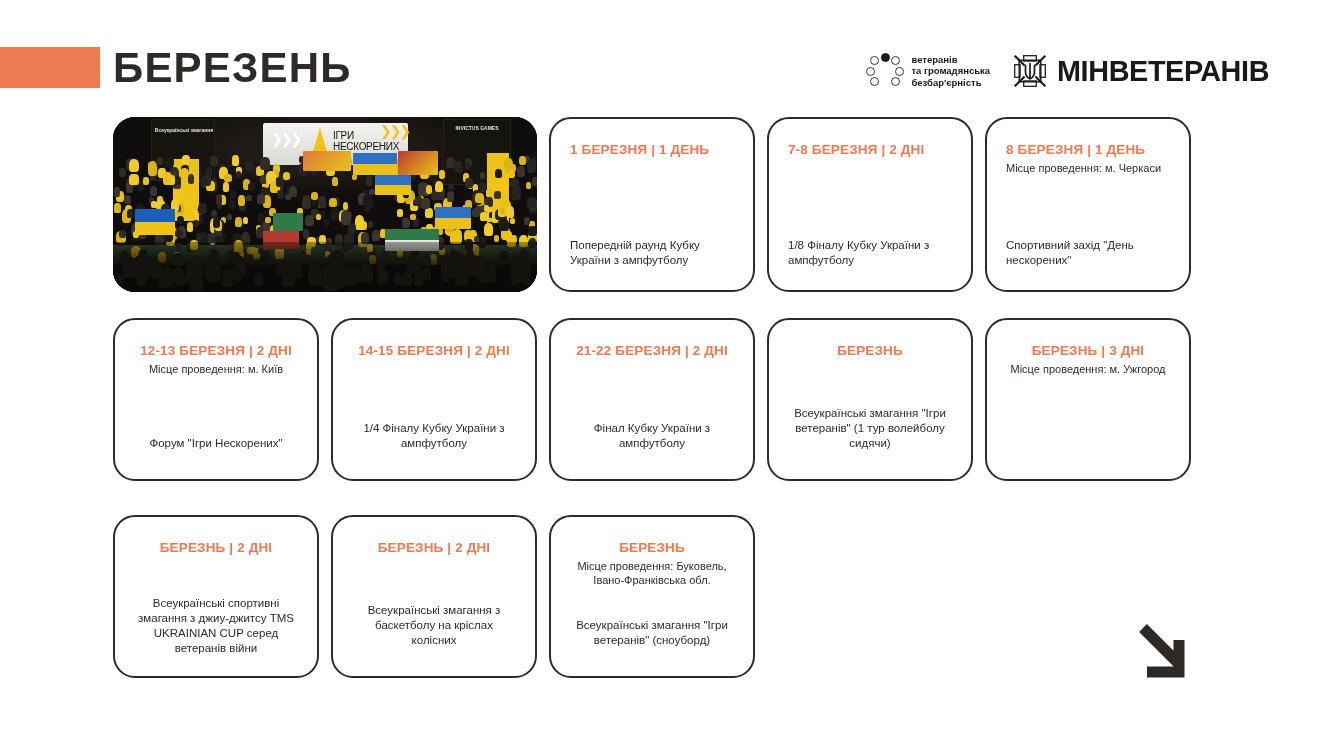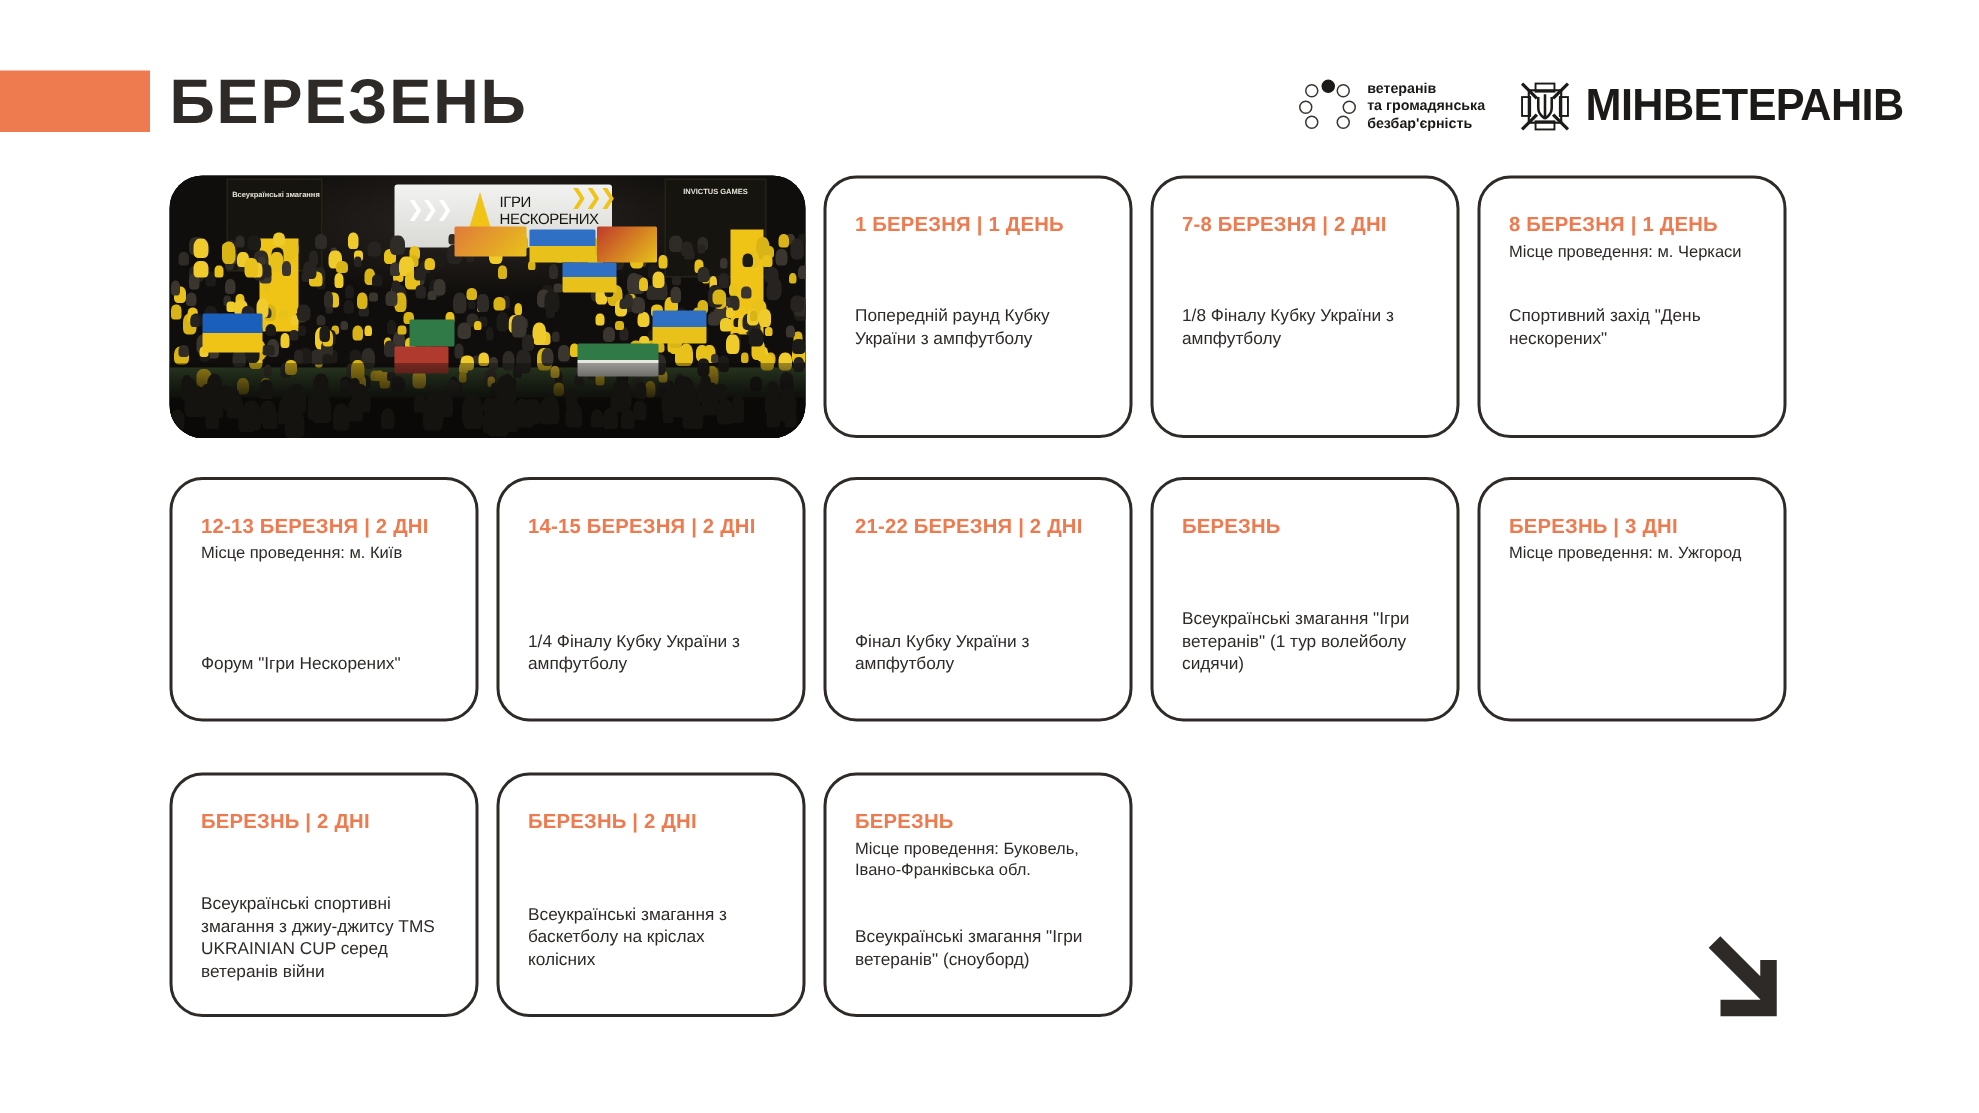--- a/index.html
+++ b/index.html
@@ -132,21 +132,21 @@
     height: 175px;
     box-sizing: border-box;
     border: 2.6px solid #2e2a27;
     border-radius: 22px;
     background: #ffffff;
     padding: 22px 19px 16px 19px;
     display: flex;
     flex-direction: column;
     position: relative;
   }
-  .row-2 .card, .row-3 .card { height: 163px; }
+  .row-2 .card, .row-3 .card { height: 163px; text-align: center; }
 
   .card-date {
     color: #ee7a50;
     font-size: 13.5px;
     font-weight: bold;
     line-height: 17px;
     letter-spacing: 0.15px;
   }
   .card-place {
     font-size: 11px;
@@ -154,21 +154,21 @@
     color: #2e2a27;
     margin-top: 3px;
   }
   .card-desc {
     font-size: 11.5px;
     line-height: 15px;
     color: #2e2a27;
     margin-top: auto;
     margin-bottom: 4px;
   }
-  .card-desc.high { margin-bottom: 40px; }
+  .card-desc.high { margin-bottom: 6px; }
   .card-desc.mid  { margin-bottom: 12px; }
 
   
   .photo-card {
     width: 424px;
     height: 175px;
     border-radius: 22px;
     overflow: hidden;
     position: relative;
     background: #14120f;

